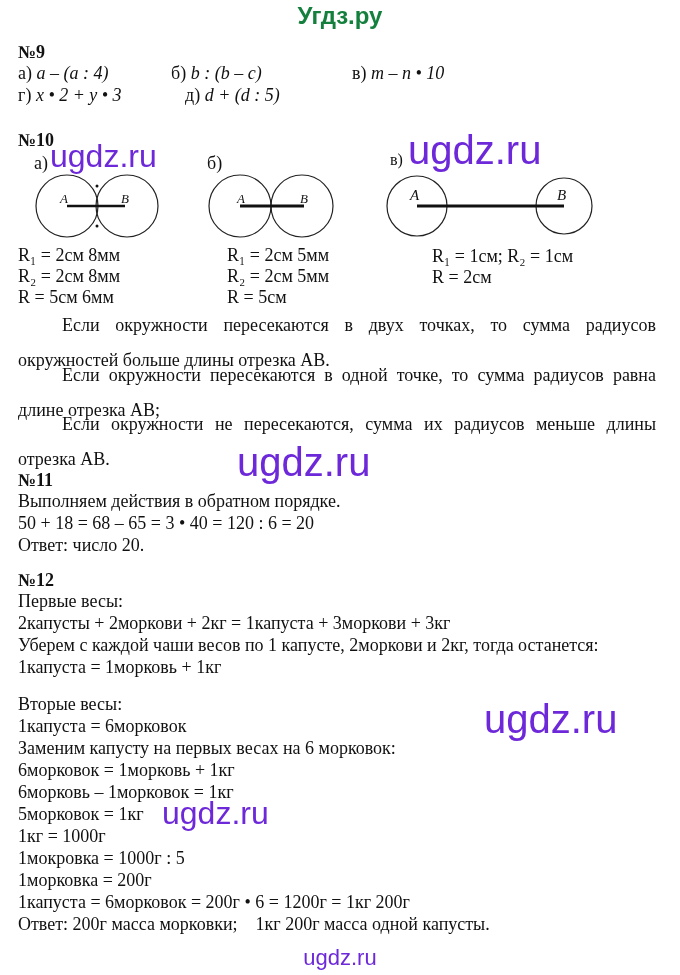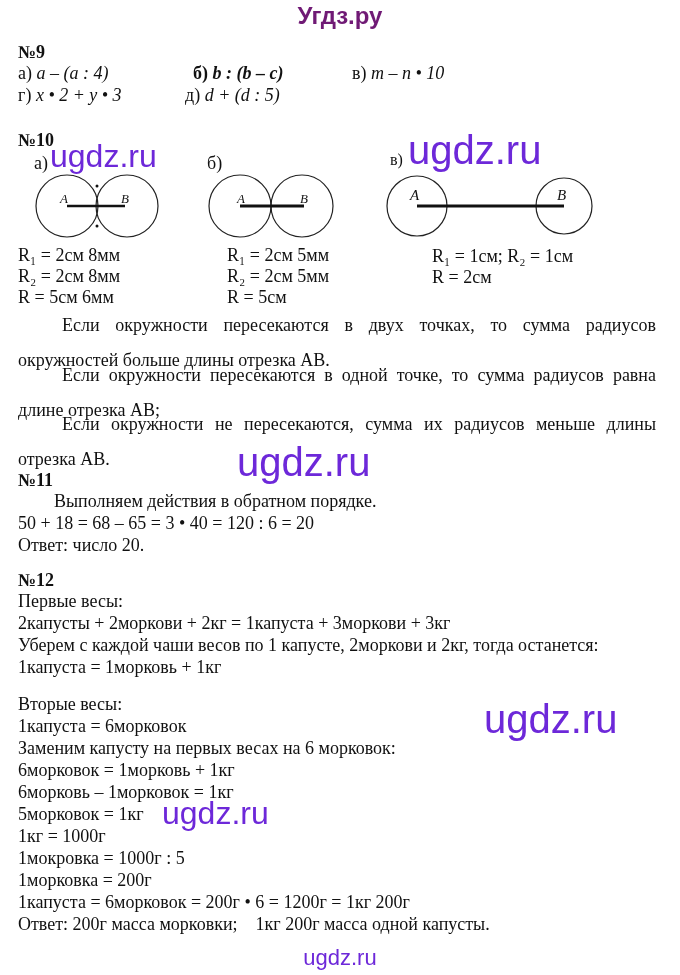--- a/index.html
+++ b/index.html
@@ -1,38 +1,38 @@
 <!DOCTYPE html>
 <html><head>
   <meta charset="utf-8">
   <style>
     html, body { margin: 0; padding: 0; background: #ffffff; }
     body { width: 680px; height: 975px; position: relative; overflow: hidden; color: #111; font-family: "Liberation Serif", serif; }
     .abs { position: absolute; white-space: nowrap; }
-    .header { left: 0; width: 680px; top: 2px; text-align: center; font-family: "Liberation Sans", sans-serif; font-weight: bold; font-size: 24px; color: #701a75; }
+    .header { left: 0; width: 680px; top: 2px; text-align: center; font-family: "Liberation Sans", sans-serif; font-weight: bold; font-size: 24px; color: #15803d; }
     .num { font-weight: bold; font-size: 18px; }
     .t { font-size: 18px; line-height: 20px; }
     i { font-style: italic; }
     .wm { font-family: "Liberation Sans", sans-serif; font-weight: normal; color: #6d28d9; letter-spacing: 0px; }
     .wm-big { font-size: 40px; }
     .wm-mid { font-size: 32px; }
     .wm-foot { font-size: 22px; }
     .para { left: 18px; width: 638px; font-size: 18px; line-height: 35px; text-align: justify; white-space: normal; }
     .para .ind { display: inline-block; width: 44px; }
     .u { }
     svg { position: absolute; }
   </style>
 </head>
 <body>
 
 <div class="abs header">Угдз.ру</div>
 
 <div class="abs num" style="left:18px;top:42px;">№9</div>
 <div class="abs t" style="left:18px;top:63px;"><span>а)</span> <i>a – (a : 4)</i></div>
-<div class="abs t" style="left:193px;top:63px;font-weight:bold;"><span>б)</span> <i>b : (b – c)</i></div>
+<div class="abs t" style="left:171px;top:63px;"><span>б)</span> <i>b : (b – c)</i></div>
 <div class="abs t" style="left:352px;top:63px;"><span>в)</span> <i>m – n • 10</i></div>
 <div class="abs t" style="left:18px;top:85px;"><span>г)</span> <i>x • 2 + y • 3</i></div>
 <div class="abs t" style="left:185px;top:85px;"><span>д)</span> <i>d + (d : 5)</i></div>
 
 <div class="abs num" style="left:18px;top:130px;">№10</div>
 
 <div class="abs t" style="left:34px;top:153px;">а)</div>
 <div class="abs t" style="left:207px;top:153px;">б)</div>
 <div class="abs t" style="left:390px;top:150px;font-size:16px;">в)</div>
 
@@ -75,21 +75,21 @@
 
 <div class="abs t" style="left:432px;top:246px;">R₁ = 1см; R₂ = 1см</div>
 <div class="abs t" style="left:432px;top:267px;">R = 2см</div>
 
 <div class="abs para" style="top:308px;"><span class="ind"></span><span>Если окружности пересекаются в двух точках, то сумма радиусов окружностей больше длины отрезка AB.</span></div>
 <div class="abs para" style="top:358px;"><span class="ind"></span><span>Если окружности пересекаются в одной точке, то сумма радиусов равна длине отрезка AB;</span></div>
 <div class="abs para" style="top:407px;"><span class="ind"></span><span>Если окружности не пересекаются, сумма их радиусов меньше длины отрезка AB.</span></div>
 
 <div class="abs wm wm-big" style="left:237px;top:440px;">ugdz.ru</div>
 <div class="abs num" style="left:18px;top:470px;">№11</div>
-<div class="abs t" style="left:18px;top:491px;margin-left:36px;">Выполняем действия в обратном порядке.</div>
+<div class="abs t" style="left:18px;top:491px;">Выполняем действия в обратном порядке.</div>
 <div class="abs t" style="left:18px;top:513px;">50 + 18 = 68 – 65 = 3 • 40 = 120 : 6 = 20</div>
 <div class="abs t" style="left:18px;top:535px;">Ответ: число 20.</div>
 
 <div class="abs num" style="left:18px;top:570px;">№12</div>
 <div class="abs t u" style="left:18px;top:591px;">Первые весы:</div>
 <div class="abs t" style="left:18px;top:613px;">2капусты + 2моркови + 2кг = 1капуста + 3моркови + 3кг</div>
 <div class="abs t" style="left:18px;top:635px;">Уберем с каждой чаши весов по 1 капусте, 2моркови и 2кг, тогда останется:</div>
 <div class="abs t" style="left:18px;top:657px;">1капуста = 1морковь + 1кг</div>
 
 <div class="abs t u" style="left:18px;top:694px;">Вторые весы:</div>

